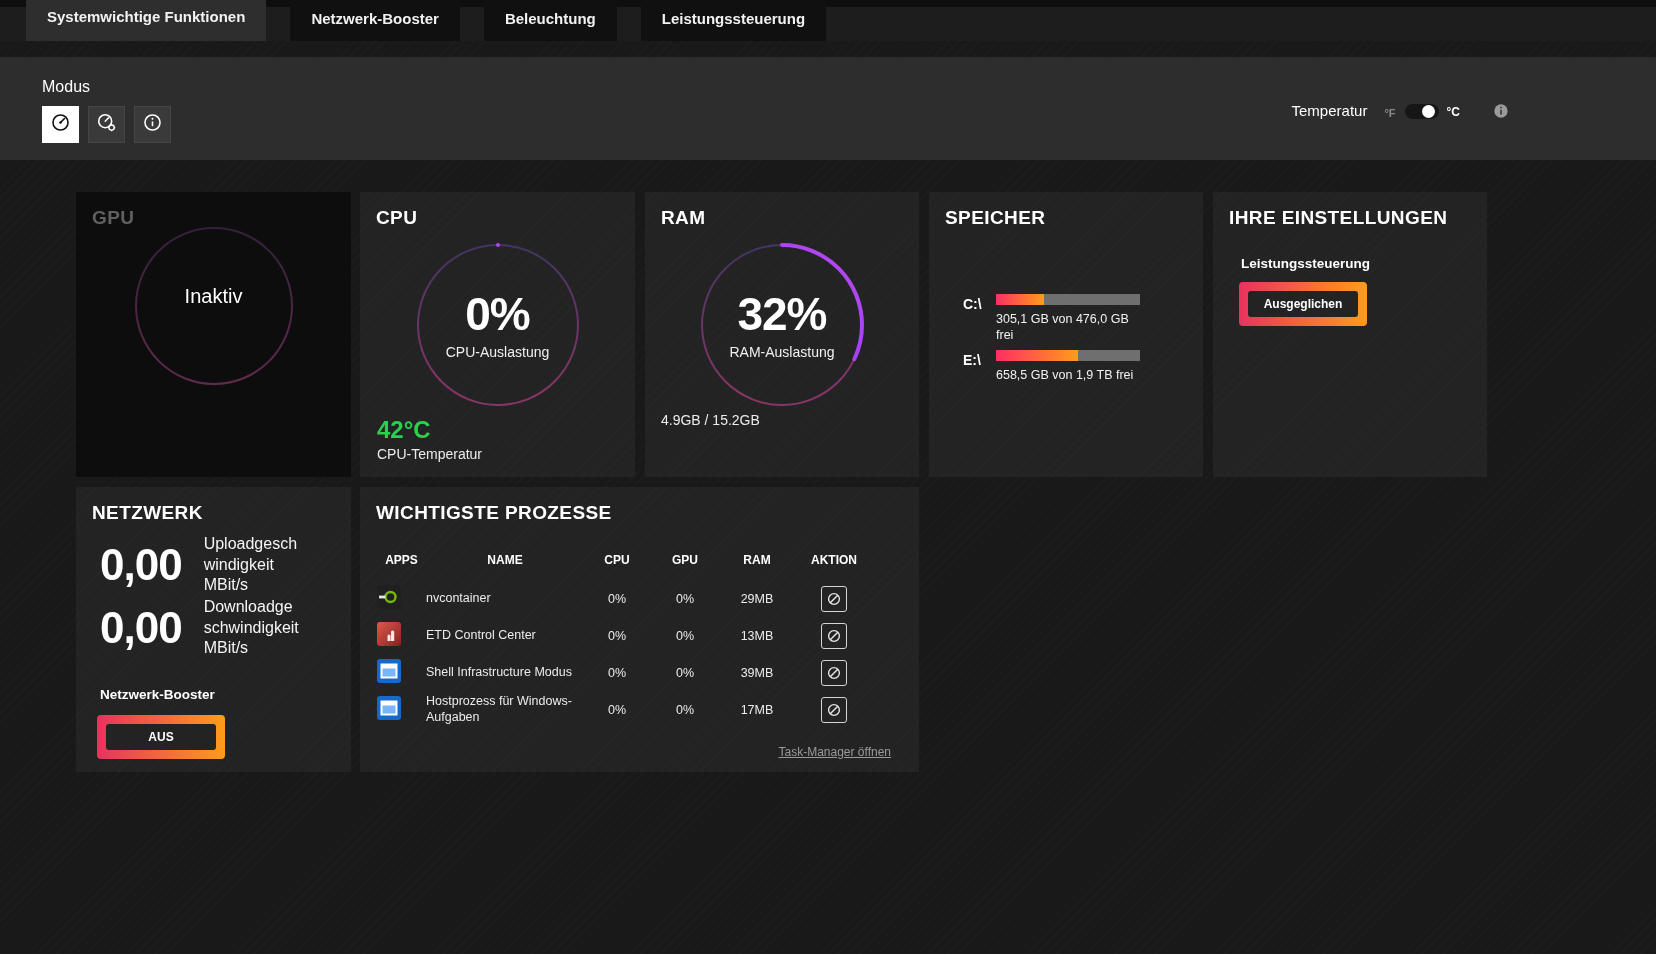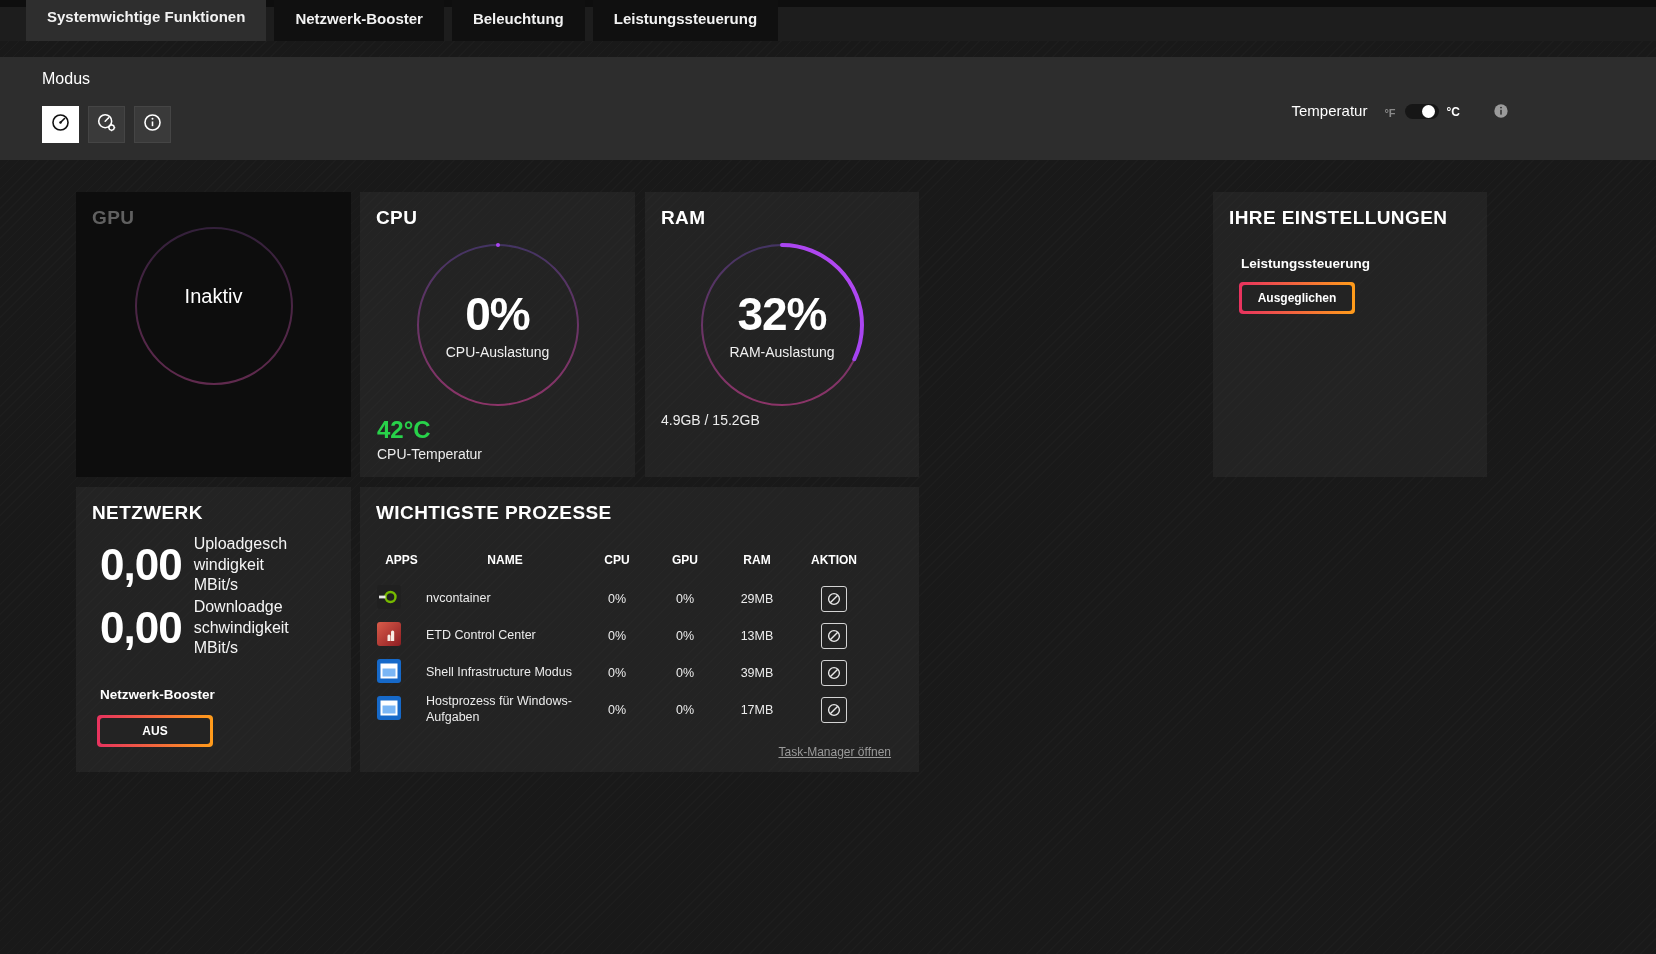--- a/index.html
+++ b/index.html
@@ -3,31 +3,31 @@
 <meta charset="utf-8">
 <style>
   *{box-sizing:border-box;margin:0;padding:0}
   html,body{background:#141414}
   body{font-family:"Liberation Sans",sans-serif;color:#fff}
   .app{position:relative;width:1656px;height:954px;background:#191919;overflow:hidden;
        background-image:repeating-linear-gradient(135deg,rgba(255,255,255,.015) 0 1px,transparent 1px 7px)}
 
   
   .tabbar{position:absolute;top:0;left:0;right:0;height:41px;background:#1d1d1d;
-          display:flex;align-items:flex-end;padding-left:26px;gap:8px}
+          display:flex;align-items:flex-end;padding-left:26px;gap:24px}
   .tabbar::before{content:"";position:absolute;top:0;left:0;right:0;height:7px;background:#0e0e0e}
   .tab{position:relative;height:45px;display:flex;align-items:center;padding:0 21px;
        background:#101010;color:#f2f2f2;font-size:15px;font-weight:bold;cursor:pointer;white-space:nowrap}
   .tab.active{height:50px;background:#2e2e2e;border-radius:3px 3px 0 0}
   .tab.active::before{content:"";position:absolute;top:0;left:0;right:0;height:4px;
        border-radius:3px 3px 0 0;background:linear-gradient(90deg,#e0263c,#f4511e,#ff9800)}
 
   
   .subheader{position:absolute;top:57px;left:0;right:0;height:103px;background:#2d2d2d}
-  .modus-label{position:absolute;left:42px;top:13px;font-size:16px;color:#fff}
+  .modus-label{position:absolute;left:42px;top:21px;font-size:16px;color:#fff}
   .mode-buttons{position:absolute;left:42px;top:49px;display:flex;gap:9px}
   .mode-btn{width:37px;height:37px;display:flex;align-items:center;justify-content:center;
             background:#3a3a3a;color:#fff;border:1px solid #454545;cursor:pointer}
   .mode-btn.active{background:#ffffff;color:#111;border-color:#fff}
   .temp-group{position:absolute;right:147px;top:45px;display:flex;align-items:flex-end}
   .temp-label{font-size:15px;color:#fff}
   .unit-f{font-size:11px;font-weight:bold;color:#8a8a8a;margin-left:17px}
   .toggle{width:34px;height:15px;border-radius:8px;background:#161616;position:relative;cursor:pointer;margin-left:9px}
   .toggle .knob{position:absolute;top:1px;left:17px;width:13px;height:13px;border-radius:50%;background:#fff}
   .unit-c{font-size:12px;font-weight:bold;color:#fff;margin-left:8px}
@@ -65,30 +65,30 @@
   .drive-row{position:absolute;left:34px;right:20px}
   .drive-row.c{top:102px}
   .drive-row.e{top:158px}
   .drive-label{position:absolute;left:0;top:2px;font-size:14px;font-weight:bold}
   .drive-track{margin-left:33px;width:144px;height:11px;background:#6f6f6f}
   .drive-fill{height:100%;background:linear-gradient(90deg,#ff2e63,#ff9c1a)}
   .drive-info{margin-left:33px;margin-top:6px;max-width:152px;font-size:12.5px;line-height:1.3;color:#f2f2f2}
 
   
   .settings-section{position:absolute;left:28px;top:64px;font-size:13.5px;font-weight:bold}
-  .grad-btn{position:absolute;display:inline-block;padding:3px;border-radius:4px;cursor:pointer;
+  .grad-btn{position:absolute;display:inline-block;padding:9px;border-radius:4px;cursor:pointer;
             background:linear-gradient(90deg,#e8325f,#ff9c1a)}
   .grad-btn>span{display:flex;align-items:center;justify-content:center;min-width:110px;height:26px;
             padding:0 12px;background:#232323;border-radius:3px;font-size:12px;font-weight:bold;color:#fff}
   #settings-mode-btn{left:26px;top:90px}
   #booster-btn{left:21px;top:228px}
   #booster-btn>span{background:#232323}
 
   
-  .net-row{position:absolute;left:24px;display:flex;align-items:center;gap:12px;height:56px}
+  .net-row{position:absolute;left:24px;display:flex;align-items:center;gap:22px;height:56px}
   .net-row.up{top:50px}
   .net-row.down{top:113px}
   .net-value{font-size:44px;font-weight:bold;letter-spacing:-1px;line-height:1}
   .net-label{width:96px;font-size:16px;font-weight:normal;line-height:1.3;color:#f5f5f5;word-break:break-all}
   .net-booster-label{position:absolute;left:24px;top:200px;font-size:13.5px;font-weight:bold}
 
   
   .proc-table{position:absolute;left:17px;top:66px;width:527px}
   .proc-grid{display:grid;grid-template-columns:49px 158px 66px 70px 74px 80px;align-items:center}
   .proc-head{font-size:12px;font-weight:bold;color:#fff;padding-bottom:13px}
@@ -221,20 +221,37 @@
         <circle cx="85" cy="85" r="80" fill="none" stroke="url(#gradArc)" stroke-width="4" stroke-linecap="round" transform="rotate(-90 85 85)" stroke-dasharray="160.8495438637974 502.6548245743669"></circle>
       </svg>
       <div class="ring-center">
         <div class="ring-value">32%</div>
         <div class="ring-label">RAM-Auslastung</div>
       </div>
     </div>
     <div class="ram-detail">4.9GB / 15.2GB</div>
   </section>
 
+  <section class="card" id="card-storage">
+    <div class="card-title">SPEICHER</div>
+    <div class="drive-row c">
+      <span class="drive-label">C:\</span>
+      <div class="drive-track">
+        <div class="drive-fill" style="width: 33%;"></div>
+      </div>
+      <div class="drive-info">305,1 GB von 476,0 GB frei</div>
+    </div>
+    <div class="drive-row e">
+      <span class="drive-label">E:\</span>
+      <div class="drive-track">
+        <div class="drive-fill" style="width: 57%;"></div>
+      </div>
+      <div class="drive-info">658,5 GB von 1,9 TB frei</div>
+    </div>
+  </section>
 
   <section class="card" id="card-settings">
     <div class="card-title">IHRE EINSTELLUNGEN</div>
     <div class="settings-section">Leistungssteuerung</div>
     <div class="grad-btn" id="settings-mode-btn">
       <span>Ausgeglichen</span>
     </div>
   </section>
 
   <section class="card" id="card-network">

